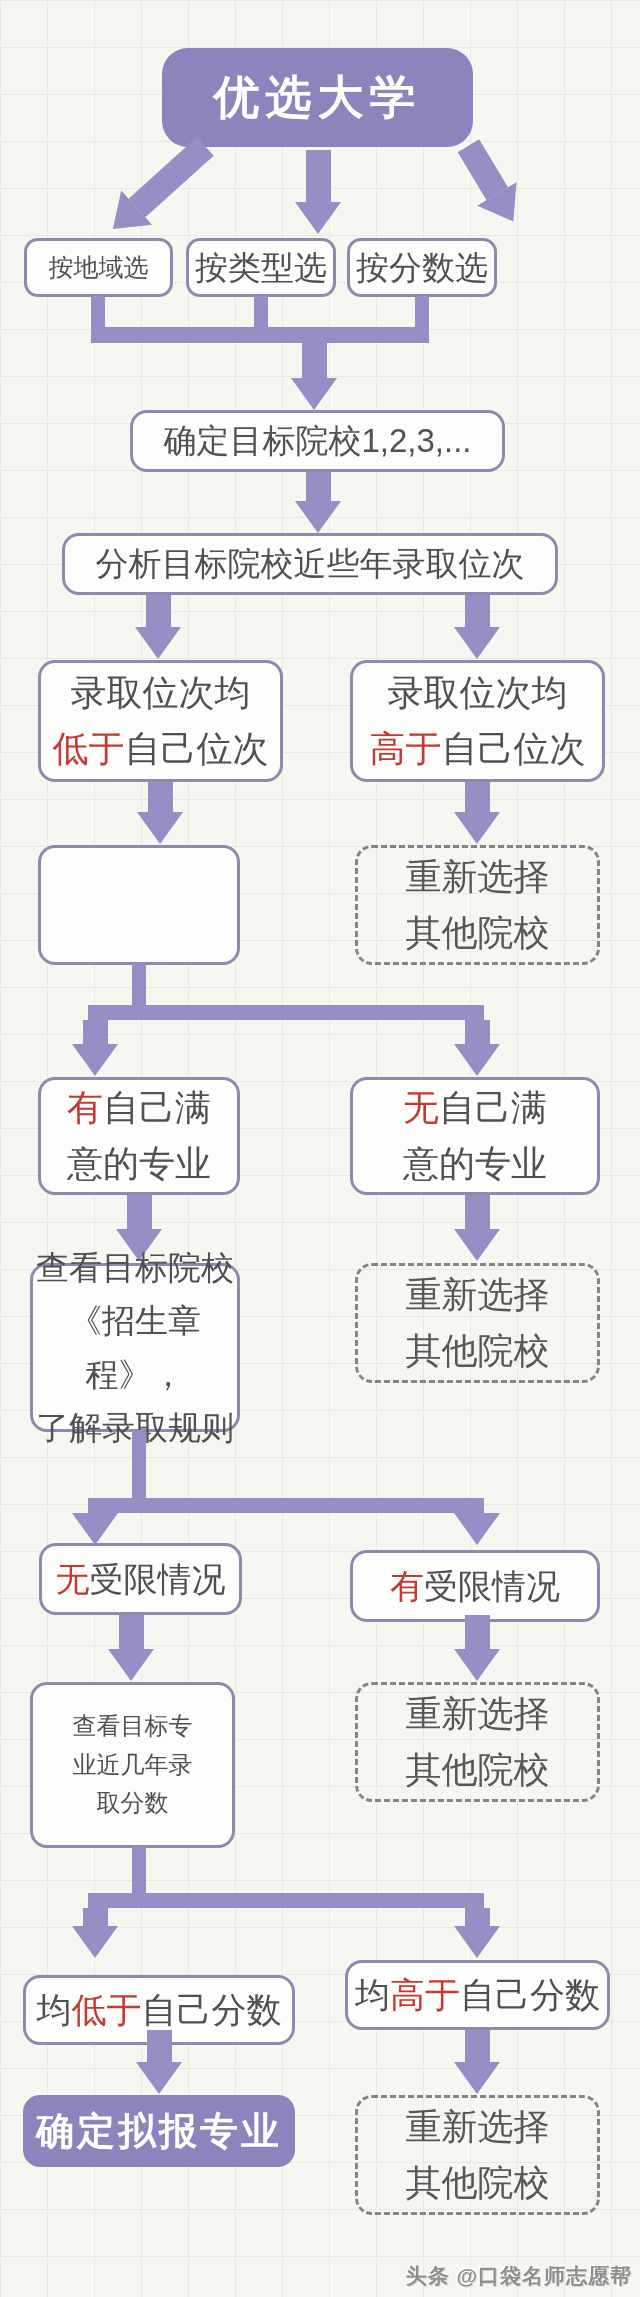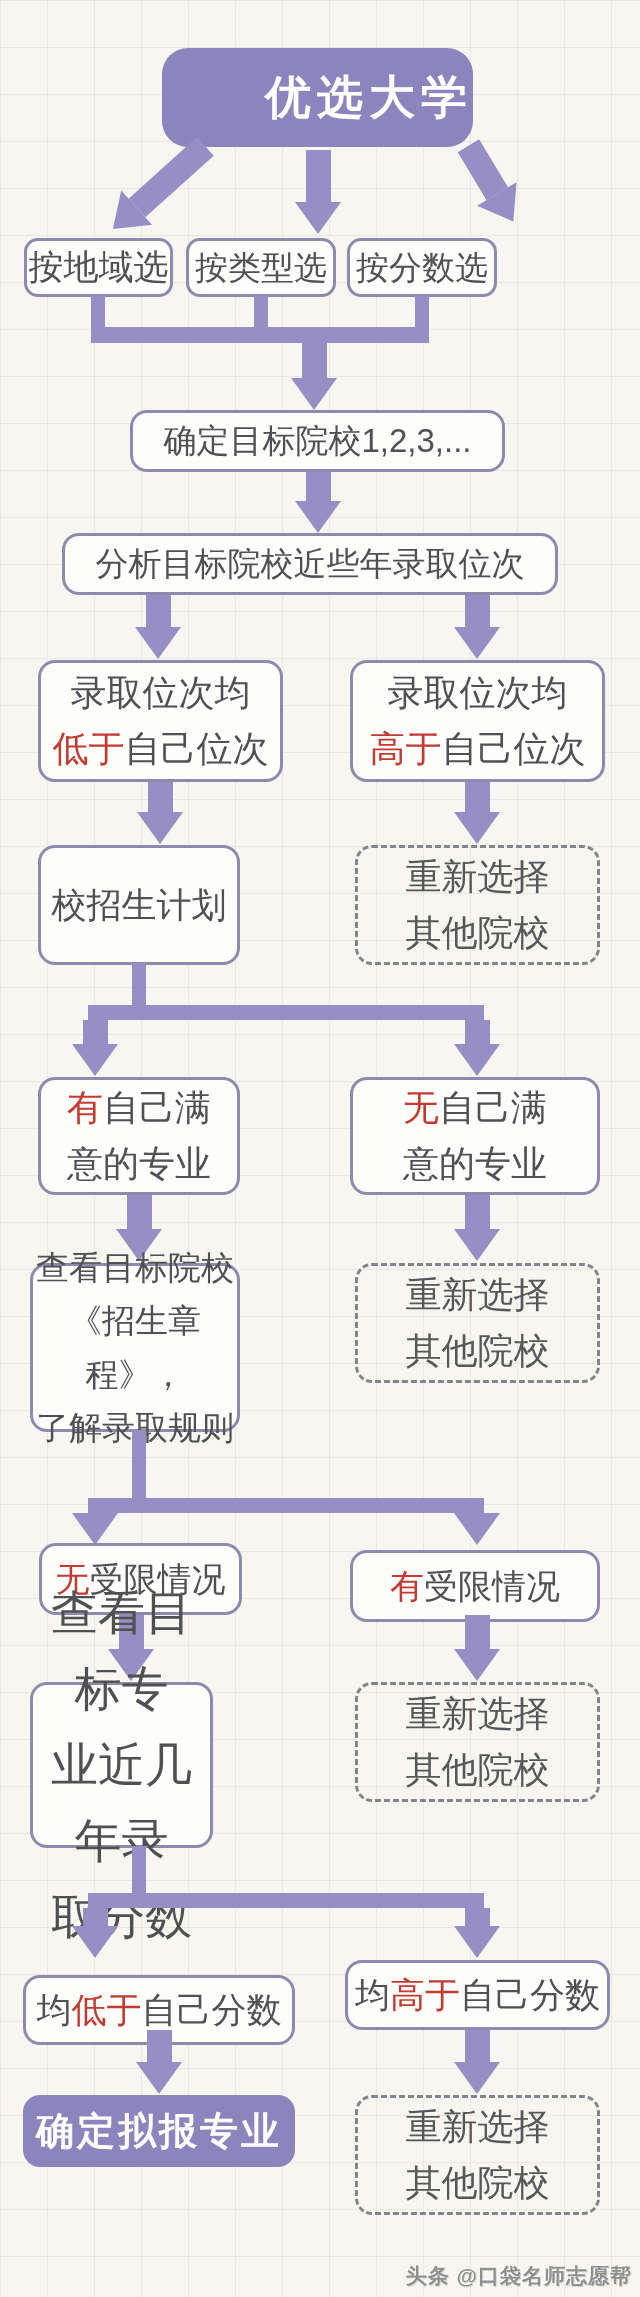--- a/index.html
+++ b/index.html
@@ -13,21 +13,21 @@
     color:#4f5052;
   }
   .box{
     position:absolute;box-sizing:border-box;
     background:#fdfdfb;border:3px solid #8e89ae;border-radius:17px;
     display:flex;align-items:center;justify-content:center;
     text-align:center;font-size:34px;line-height:1.5;color:#4f5052;
   }
   .dashed{border:3px dashed #84848c;background:transparent;color:#565758;font-size:36px;}
   .fillbox{background:#8c84bc;border:none;color:#fff;font-weight:bold;font-size:38px;letter-spacing:3px;}
-  .titlebox{background:#8c84bc;border:none;border-radius:26px;color:#fff;font-weight:bold;font-size:46px;letter-spacing:6px;justify-content:flex-end;}
+  .titlebox{background:#8c84bc;border:none;border-radius:26px;color:#fff;font-weight:bold;font-size:46px;letter-spacing:6px;}
   .two{font-size:36px;line-height:1.55;}
   .three{font-size:33px;line-height:1.62;}
   .red{color:#c23a31;}
   .arr{position:absolute;display:flex;flex-direction:column;align-items:center;width:46px;}
   .arr .sh{display:block;width:25px;flex:1;background:#968ec4;}
   .arr .hd{display:block;width:0;height:0;border-left:23px solid transparent;border-right:23px solid transparent;border-top:32px solid #968ec4;}
   .con{position:absolute;background:#968ec4;}
   .wm{
     position:absolute;top:2262px;right:8px;font-size:21px;font-weight:bold;
     color:#8f8f8f;text-shadow:-1px -1px 0 #ffffff,1px 1px 0 #d8d6d0;letter-spacing:1px;
@@ -48,21 +48,21 @@
     </div>
   <div class="arr" style="left:295px;top:150px;height:84px;">
     <i class="sh"></i>
       <i class="hd"></i>
     </div>
   <div class="arr" style="left:445px;top:146px;height:88px;transform:rotate(-31deg);transform-origin:50% 0;">
     <i class="sh"></i>
       <i class="hd"></i>
     </div>
 
-  <div class="box" style="left:24px;top:238px;width:149px;height:59px;font-size:35px;border-radius:14px;">
+  <div class="box" style="left:24px;top:238px;width:149px;height:59px;font-size:25px;border-radius:14px;">
     <span>按地域选</span>
   </div>
   <div class="box" style="left:186px;top:238px;width:150px;height:59px;font-size:33px;border-radius:14px;">
     <span>按类型选</span>
   </div>
   <div class="box" style="left:347px;top:238px;width:150px;height:59px;font-size:33px;border-radius:14px;">
     <span>按分数选</span>
   </div>
 
   <div class="con" style="left:91px;top:296px;width:14px;height:47px;"></div>
@@ -113,21 +113,20 @@
     <i class="sh"></i>
       <i class="hd"></i>
     </div>
   <div class="arr" style="left:454px;top:782px;height:62px;">
     <i class="sh"></i>
       <i class="hd"></i>
     </div>
 
   <div class="box two" style="left:38px;top:845px;width:202px;height:120px;font-size:35px;">
     <div>
-      <div><span>校招生计划</span></div>
     </div>
   </div>
   <div class="box dashed two" style="left:355px;top:845px;width:245px;height:120px;">
     <div>
       <div><span>重新选择</span></div>
       <div><span>其他院校</span></div>
     </div>
   </div>
 
   <div class="con" style="left:132px;top:963px;width:14px;height:48px;"></div>
@@ -197,21 +196,21 @@
 
   <div class="arr" style="left:108px;top:1615px;height:66px;">
     <i class="sh"></i>
       <i class="hd"></i>
     </div>
   <div class="arr" style="left:454px;top:1615px;height:66px;">
     <i class="sh"></i>
       <i class="hd"></i>
     </div>
 
-  <div class="box three" style="left:30px;top:1682px;width:183px;height:166px;font-size:47px;">
+  <div class="box three" style="left:30px;top:1682px;width:205px;height:166px;font-size:24px;">
     <div>
       <div><span>查看目标专</span></div>
       <div><span>业近几年录</span></div>
       <div><span>取分数</span></div>
     </div>
   </div>
   <div class="box dashed two" style="left:355px;top:1682px;width:245px;height:120px;">
     <div>
       <div><span>重新选择</span></div>
       <div><span>其他院校</span></div>

